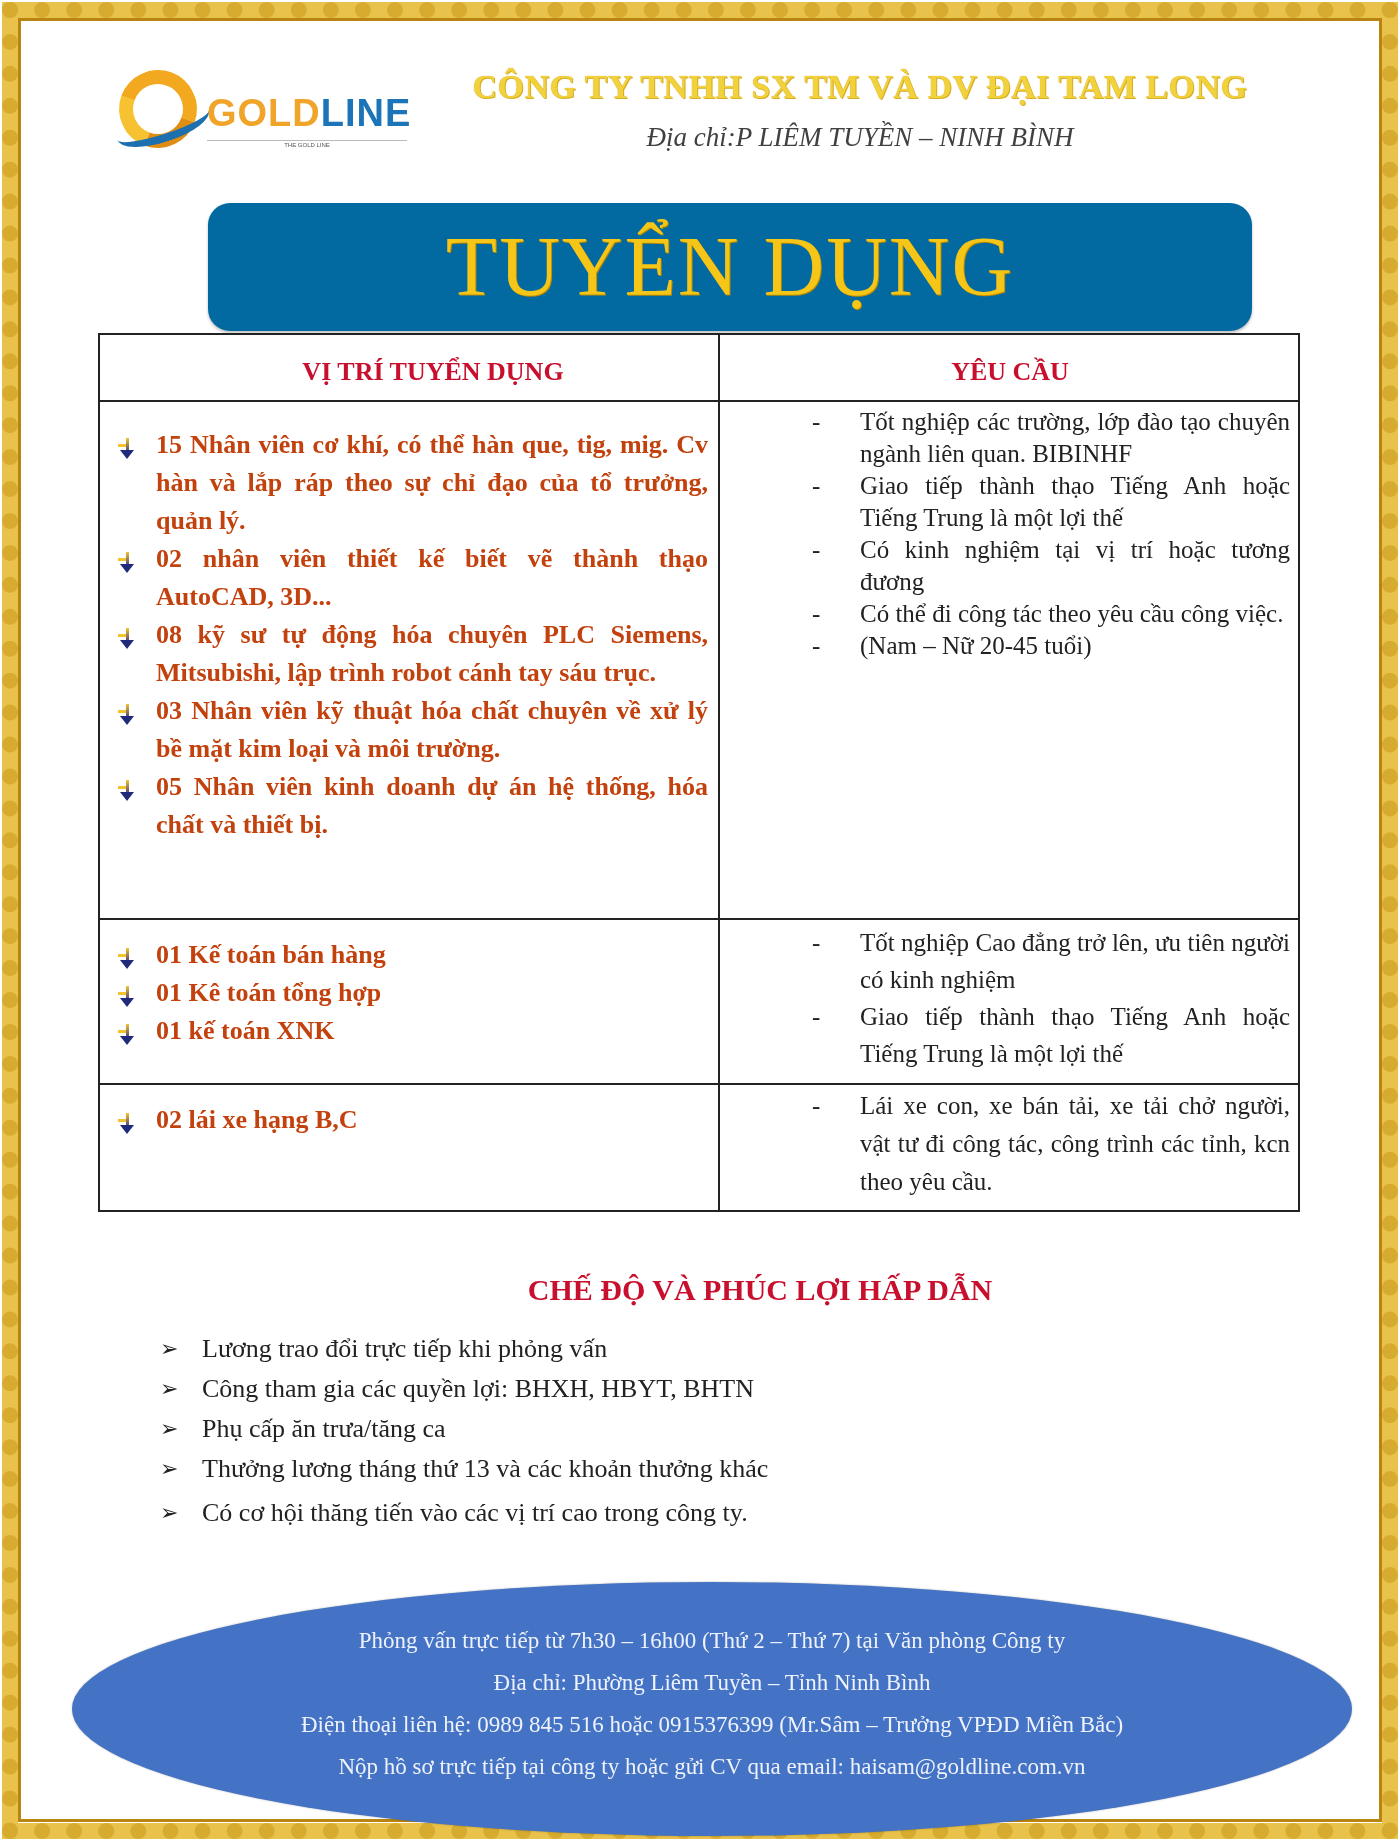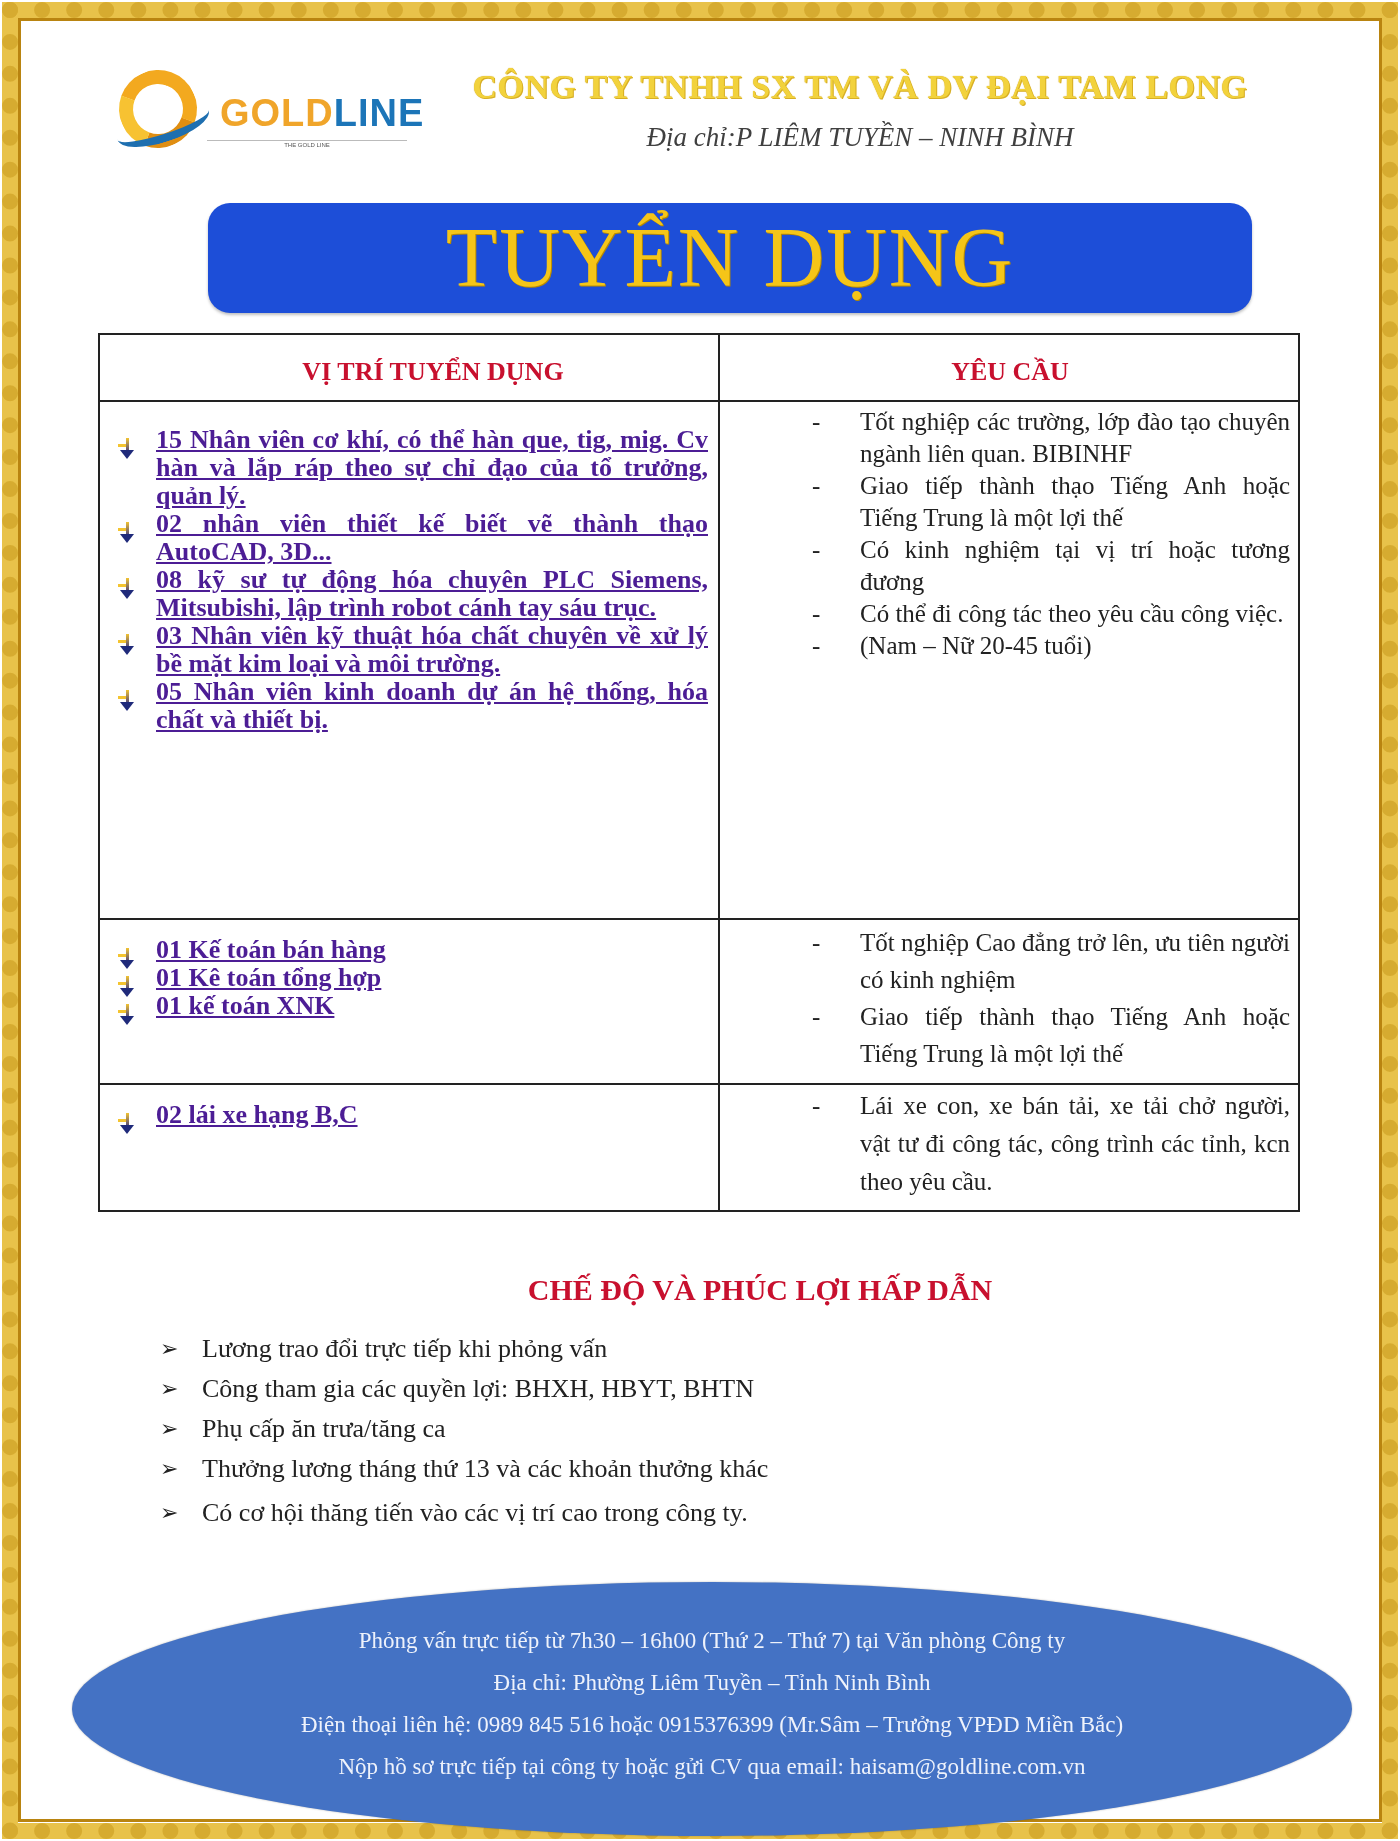--- a/index.html
+++ b/index.html
@@ -36,21 +36,21 @@
       position: absolute; left: 0px; top: 46px; width: 96px; height: 34px;
       border-radius: 50%;
       border-bottom: 8px solid #1e6fb0;
       transform: rotate(-18deg);
     }
     .logo-text {
       position: absolute; left: 92px; top: 30px;
       font-family: "Liberation Sans", "DejaVu Sans", sans-serif; font-weight: bold;
       font-size: 38px; letter-spacing: 1px;
     }
-    .logo-gold { color: #f0a52a; margin-left: 13px; }
+    .logo-gold { color: #f0a52a; }
     .logo-line { color: #1c75b8; }
     .logo-tag {
       position: absolute; left: 92px; top: 78px; width: 200px;
       font-family: "Liberation Sans", sans-serif; font-size: 6px; color: #555;
       text-align: center; border-top: 1px solid #bbb; padding-top: 1px;
     }
 
     .company-name {
       position: absolute; left: 460px; top: 68px; width: 800px; text-align: center;
       font-family: "Liberation Serif", serif; font-weight: bold; font-size: 34px;
@@ -58,22 +58,22 @@
       text-shadow: 0 0 1px #c79a12, 1px 1px 0 #d9b12a;
     }
     .company-address {
       position: absolute; left: 460px; top: 122px; width: 800px; text-align: center;
       font-family: "Liberation Serif", serif; font-style: italic; font-size: 27px;
       color: #404040;
     }
 
     
     .banner {
-      position: absolute; left: 208px; top: 203px; width: 1044px; height: 110px;
-      background: #1d4ed8; border-radius: 22px;
+      position: absolute; left: 208px; top: 203px; width: 1044px; height: 128px;
+      background: #0369a1; border-radius: 22px;
       box-shadow: 0 2px 3px rgba(0,0,0,0.25);
       display: flex; align-items: center; justify-content: center;
     }
     .banner-title {
       font-family: "Liberation Serif", serif; font-size: 84px; color: #f5c518;
       letter-spacing: 2px; line-height: 1;
       text-shadow: 1px 1px 0 #b88a00;
     }
 
     
@@ -95,23 +95,22 @@
       padding-left: 48px;
     }
     .th-left { left: 0; width: 618px; }
     .th-right { left: 596px; width: 580px; }
 
     .cell-left { position: absolute; left: 12px; width: 596px; }
     .cell-right { position: absolute; left: 660px; width: 530px; }
 
     .pos-item {
       position: relative; padding-left: 44px;
-      font-weight: bold; font-size: 26px; color: #4c1d95; line-height: 28px;
+      font-weight: bold; font-size: 26px; color: #c2410c; line-height: 38px;
       text-align: justify;
-      text-decoration: underline;
     }
     .arrow-icon {
       position: absolute; left: 6px; top: 12px; width: 20px; height: 22px;
     }
     .arrow-icon .stem { position: absolute; left: 8px; top: 0; width: 3px; height: 16px; background: linear-gradient(#f4c430, #2a2a8a); }
     .arrow-icon .head {
       position: absolute; left: 2px; top: 12px; width: 0; height: 0;
       border-left: 7px solid transparent; border-right: 7px solid transparent;
       border-top: 9px solid #1f2a7a;
     }

